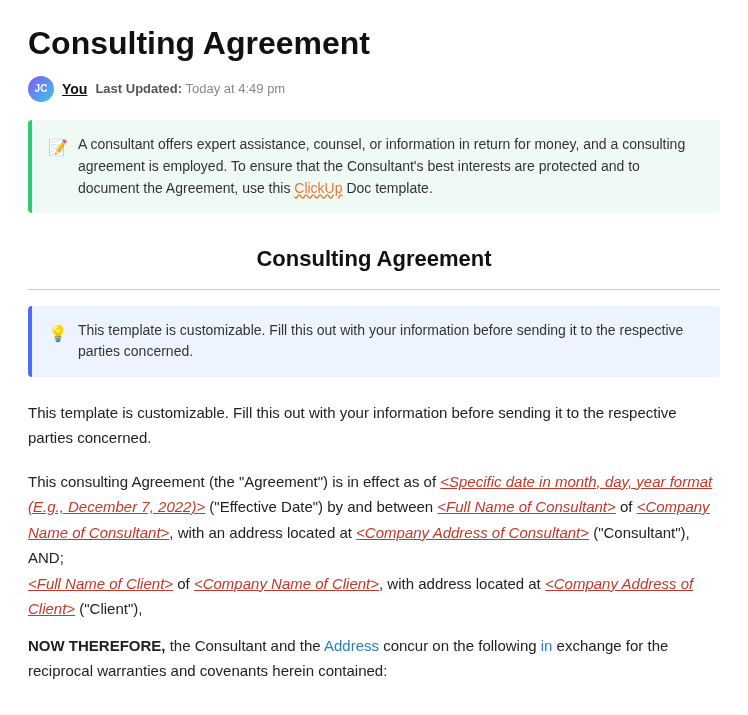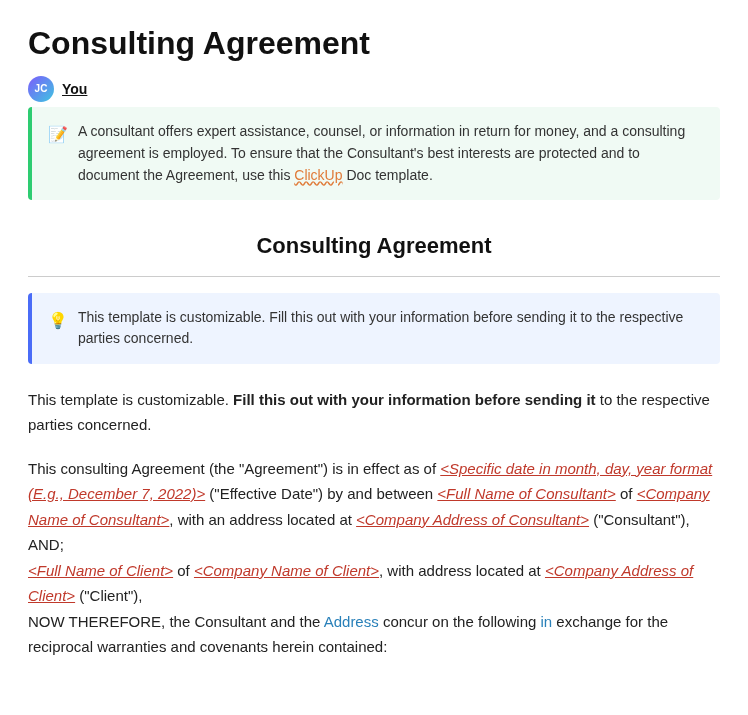--- a/index.html
+++ b/index.html
@@ -23,21 +23,21 @@
       font-weight: 800;
       color: #111;
       margin-bottom: 14px;
       line-height: 1.2;
     }
 
     .meta-row {
       display: flex;
       align-items: center;
       gap: 8px;
-      margin-bottom: 5px;
+      margin-bottom: 18px;
     }
 
     .avatar {
       width: 26px;
       height: 26px;
       border-radius: 50%;
       background: linear-gradient(135deg, #7c5cfc, #3ec6e0);
       display: flex;
       align-items: center;
       justify-content: center;
@@ -135,61 +135,65 @@
     }
 
     .body-text {
       font-size: 15px;
       color: #222;
       margin-bottom: 18px;
       line-height: 1.65;
     }
 
     .body-text .highlight {
-      font-weight: 700;
+      font-weight: 400;
     }
 
     .agreement-text {
       font-size: 15px;
       color: #222;
-      margin-bottom: 0;
+      margin-bottom: 11px;
       line-height: 1.7;
     }
 
     .agreement-text .fillable {
       color: #c0392b;
       font-style: italic;
       text-decoration: underline;
       text-decoration-style: solid;
     }
 
     .now-therefore {
       font-size: 15px;
       color: #222;
       line-height: 1.7;
     }
 
     .now-therefore .bold-label {
-      font-weight: 400;
+      font-weight: 700;
     }
 
     .now-therefore .blue-word {
       color: #2980b9;
     }
   </style>
 </head>
 <body>
 
 <h1 class="page-title">Consulting Agreement</h1>
 
 <div class="meta-row">
   <div class="avatar">
     <span>JC</span>
   </div>
   <span class="meta-you">You</span>
+  <span class="meta-updated">
+    <strong>Last Updated:</strong>
+    <span>Today at 4:49 pm</span>
+  </span>
 </div>
 
 <div class="callout-green">
   <span class="icon">📝</span>
   <p>
     A consultant offers expert assistance, counsel, or information in return for money, and a consulting agreement is employed. To ensure that the Consultant's best interests are protected and to document the Agreement, use this <span class="clickup-link">ClickUp</span> Doc template.
   </p>
 </div>
 
 <div class="doc-title-section">

